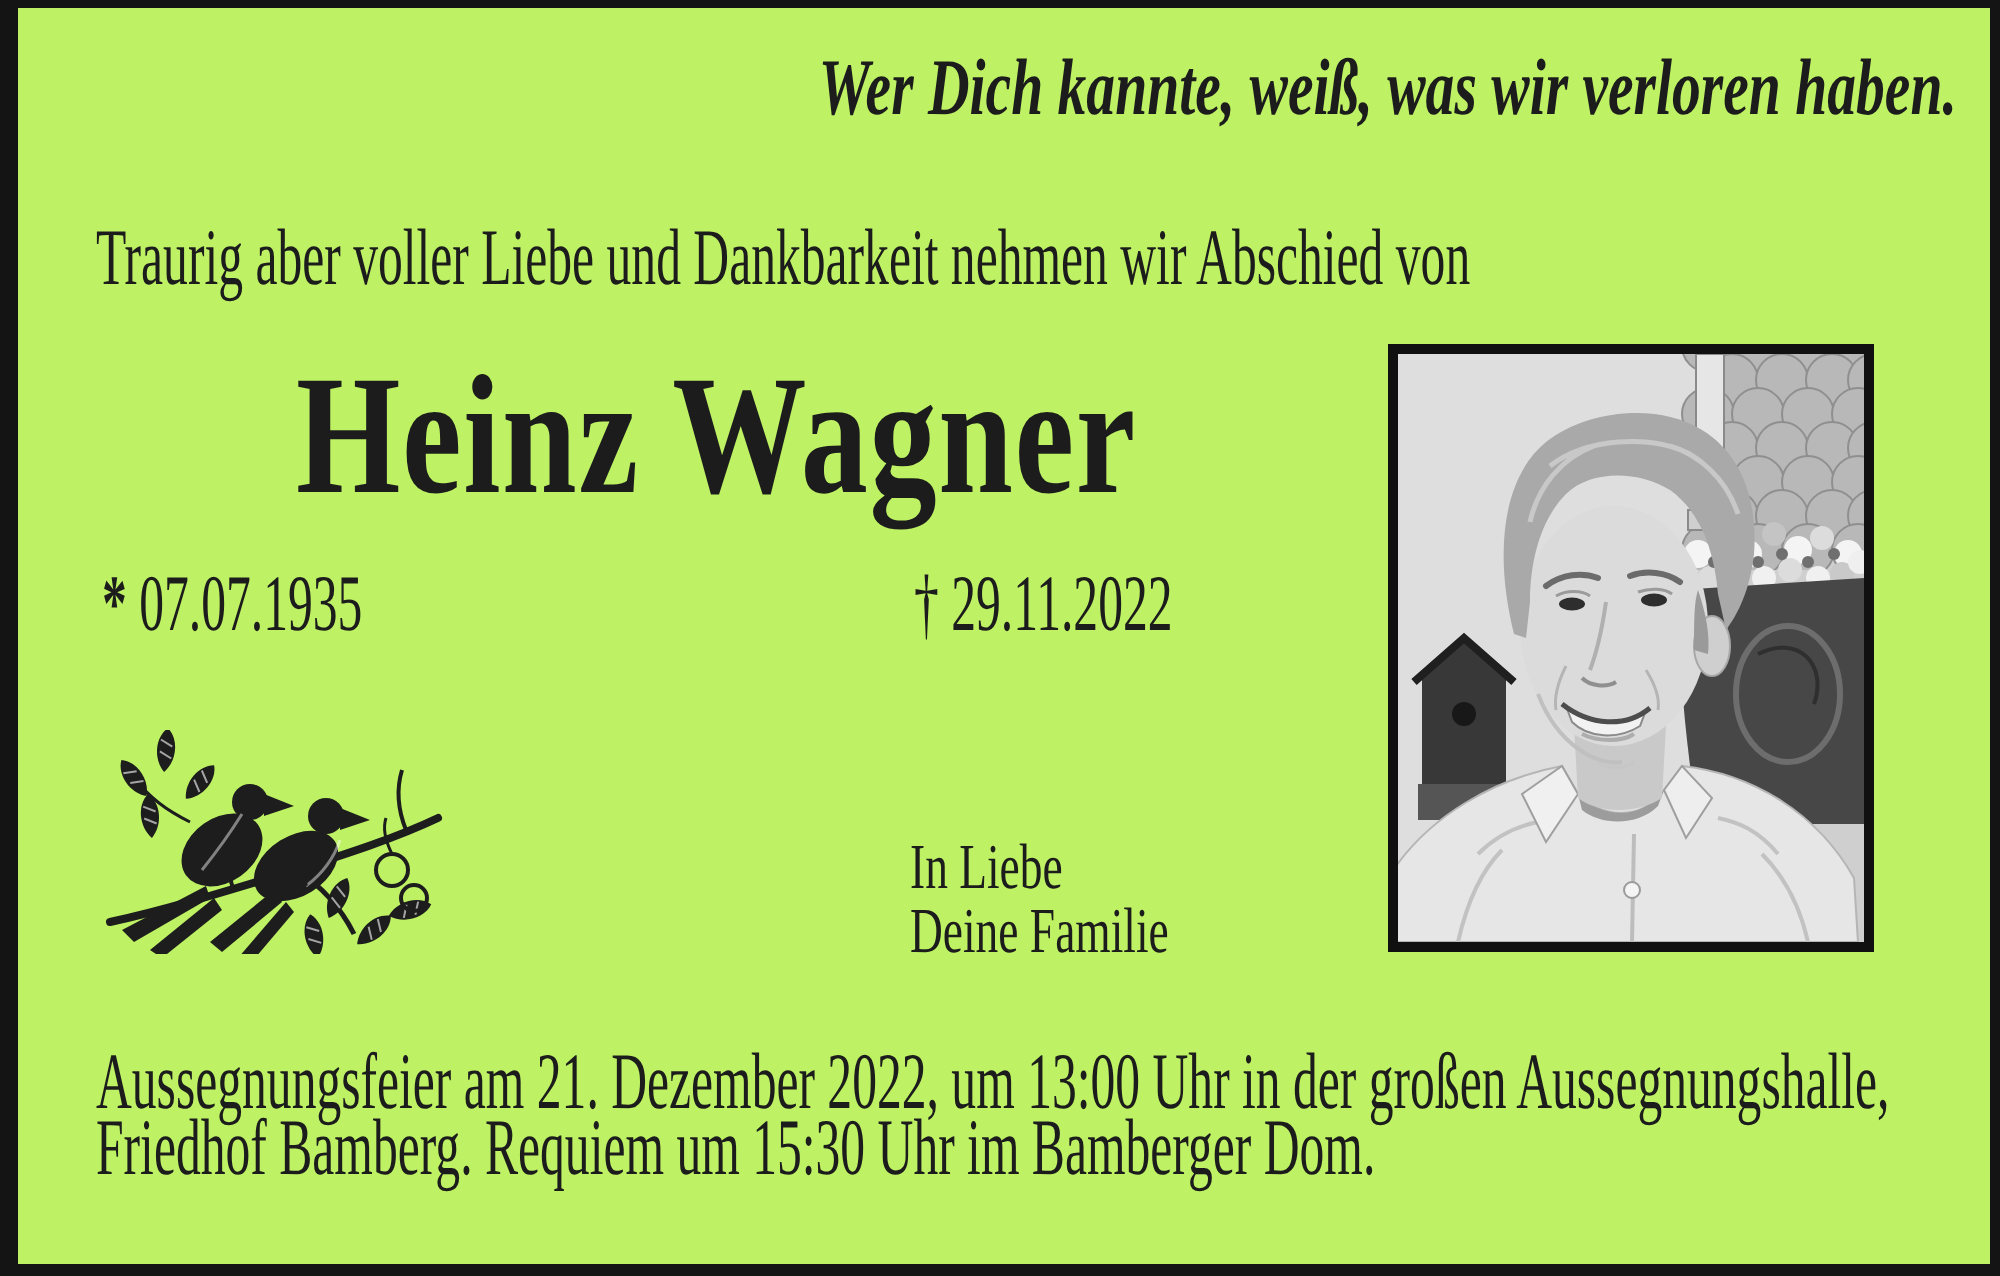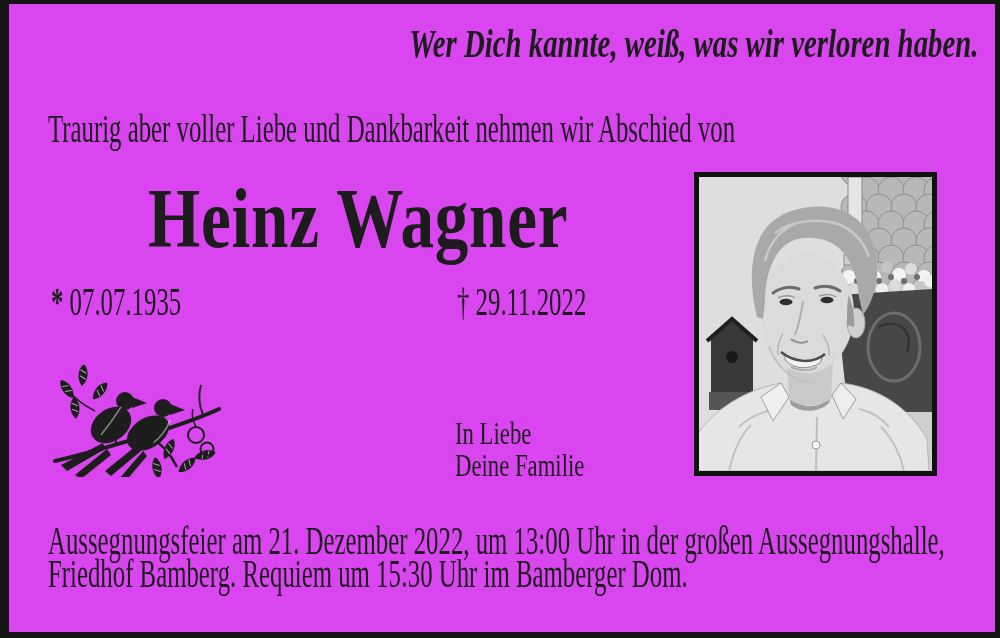--- a/index.html
+++ b/index.html
@@ -1,20 +1,20 @@
 <!DOCTYPE html>
 <html><head>
 <meta charset="utf-8">
 <style>
   html,body{margin:0;padding:0;background:#ffffff;}
   .stage{
     position:relative;
     width:1000px;height:638px;
     box-sizing:border-box;
-    background:#d946ef;
+    background:#bef264;
     border-style:solid;
     border-color:#141414;
     border-width:4px 5px 6px 9px;
     overflow:hidden;
     font-family:"Liberation Serif","DejaVu Serif",serif;
     color:#1c1c1c;
   }
   .abs{position:absolute;white-space:nowrap;}
   
   .body-txt{

